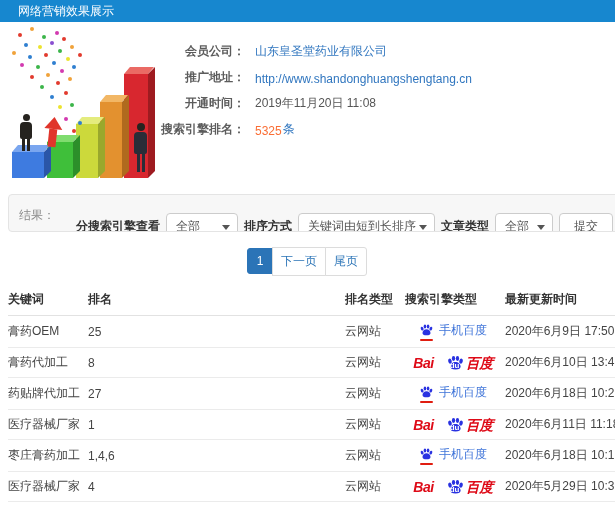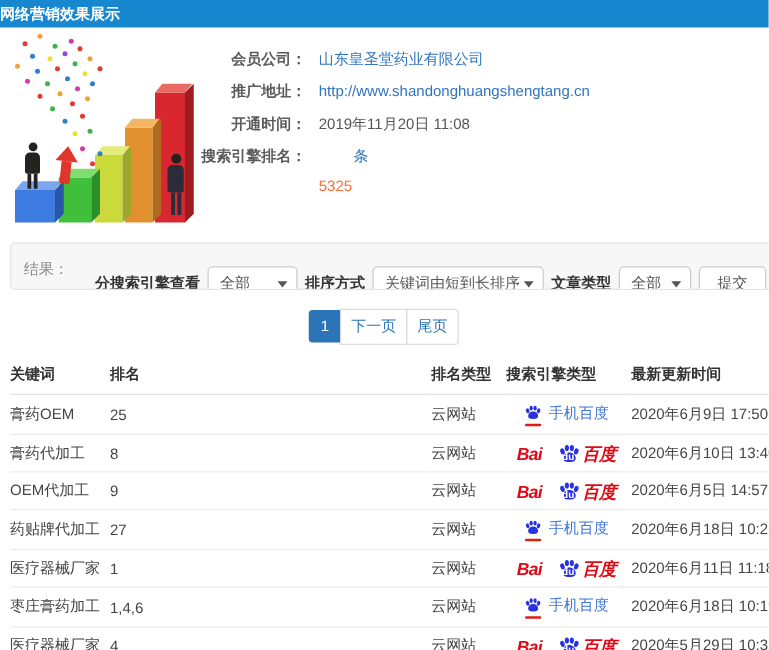--- a/index.html
+++ b/index.html
@@ -1,21 +1,21 @@
 <!DOCTYPE html>
 <html><head>
 <meta charset="utf-8">
 <style>
   * { margin:0; padding:0; box-sizing:border-box; }
   html,body { width:615px; height:520px; overflow:hidden; background:#fff;
     font-family:"Liberation Sans","DejaVu Sans",sans-serif; font-size:12px; color:#444; }
 
   
   .top-bar { height:22px; background:#1787cf; color:#fff; line-height:22px;
-    font-weight:bold; font-size:12px; }
+    padding-left:18px; font-weight:normal; font-size:12px; }
 
   
   .info-section { position:relative; height:170px; }
   .illustration { position:absolute; left:0; top:3px; width:180px; height:165px; }
 
   .bar { position:absolute; bottom:12px; }
   .bar .topface { position:absolute; left:0; top:-7px; width:100%; height:7px;
     transform:translateX(3px) skewX(-40deg); }
   .bar .sideface { position:absolute; right:-7px; top:0; width:7px; height:100%;
     transform-origin:0 0; transform:skewY(-45deg); }
@@ -51,21 +51,21 @@
   .person-right { left:134px; top:98px; }
   .person-right .head{width:8px;height:8px;} .person-right .torso{width:13px;height:22px;background:#2a2d38;}
   .person-right .legs i{height:18px;background:#2a2d38;}
 
   .arrow-up { position:absolute; left:44px; top:92px; z-index:24; transform:rotate(6deg); }
   .arrow-up .tri { width:0; height:0; border-left:9px solid transparent;
     border-right:9px solid transparent; border-bottom:12px solid #e0352b; }
   .arrow-up .stem { width:8px; height:18px; background:#e0352b; margin:0 auto; }
 
   .info-rows { position:absolute; left:130px; top:12px; width:482px; }
-  .info-row { display:flex; align-items:center; height:26px; }
+  .info-row { display:flex; align-items:flex-end; height:26px; }
   .info-label { width:115px; text-align:right; font-weight:bold; color:#5c5c5c; margin-right:10px; }
   .info-value { color:#3076bf; text-decoration:none; }
   .info-value.plain { color:#555; }
   .count-orange { color:#fa6e35;margin-top:48px; }
   .count-unit { color:#3076bf; margin-left:1px; }
 
   
   .filter-bar { position:relative; margin:2px 0 0 8px; width:620px; height:38px;
     background:#f7f7f7; border:1px solid #e4e4e4; border-radius:4px; overflow:hidden; }
   .result-label { position:absolute; left:10px; top:12px; color:#8a8a8a; }
@@ -278,120 +278,99 @@
                 </svg>
             <span class="du">du</span>
           </span>
           <span class="bd">百度</span>
         </span>
       </span>
     </td>
     <td class="c-date">2020年6月10日 13:40</td>
   </tr>
 
-  <tr>
-    <td class="c-kw">OEM代加工</td>
-    <td class="c-rank">9</td>
+
+  <tr>
+    <td class="c-kw">药贴牌代加工</td>
+    <td class="c-rank">27</td>
+    <td class="c-type">云网站</td>
+    <td class="c-engine-cell">
+      <span class="engine mobile-baidu">
+        <span class="engine-mobile">
+          <span class="paw-wrap with-line">
+                <svg>
+                  <use href="#paw"></use>
+                </svg>
+              </span>
+          <span class="m-label">手机百度</span>
+        </span>
+
+      </span>
+    </td>
+    <td class="c-date">2020年6月18日 10:25</td>
+  </tr>
+
+  <tr>
+    <td class="c-kw">医疗器械厂家</td>
+    <td class="c-rank">1</td>
     <td class="c-type">云网站</td>
     <td class="c-engine-cell">
       <span class="engine baidu">
 
         <span class="engine-baidu baidu-logo">
           <span class="bai">Bai</span>
           <span class="bigpaw">
                 <svg>
                   <use href="#paw"></use>
                 </svg>
             <span class="du">du</span>
           </span>
           <span class="bd">百度</span>
         </span>
       </span>
     </td>
-    <td class="c-date">2020年6月5日 14:57</td>
-  </tr>
-
-  <tr>
-    <td class="c-kw">药贴牌代加工</td>
-    <td class="c-rank">27</td>
+    <td class="c-date">2020年6月11日 11:18</td>
+  </tr>
+
+  <tr>
+    <td class="c-kw">枣庄膏药加工</td>
+    <td class="c-rank">1,4,6</td>
     <td class="c-type">云网站</td>
     <td class="c-engine-cell">
       <span class="engine mobile-baidu">
         <span class="engine-mobile">
           <span class="paw-wrap with-line">
                 <svg>
                   <use href="#paw"></use>
                 </svg>
               </span>
           <span class="m-label">手机百度</span>
         </span>
 
       </span>
     </td>
-    <td class="c-date">2020年6月18日 10:25</td>
+    <td class="c-date">2020年6月18日 10:19</td>
   </tr>
 
   <tr>
     <td class="c-kw">医疗器械厂家</td>
-    <td class="c-rank">1</td>
+    <td class="c-rank">4</td>
     <td class="c-type">云网站</td>
     <td class="c-engine-cell">
       <span class="engine baidu">
 
         <span class="engine-baidu baidu-logo">
           <span class="bai">Bai</span>
           <span class="bigpaw">
                 <svg>
                   <use href="#paw"></use>
                 </svg>
             <span class="du">du</span>
           </span>
           <span class="bd">百度</span>
         </span>
       </span>
     </td>
-    <td class="c-date">2020年6月11日 11:18</td>
-  </tr>
-
-  <tr>
-    <td class="c-kw">枣庄膏药加工</td>
-    <td class="c-rank">1,4,6</td>
-    <td class="c-type">云网站</td>
-    <td class="c-engine-cell">
-      <span class="engine mobile-baidu">
-        <span class="engine-mobile">
-          <span class="paw-wrap with-line">
-                <svg>
-                  <use href="#paw"></use>
-                </svg>
-              </span>
-          <span class="m-label">手机百度</span>
-        </span>
-
-      </span>
-    </td>
-    <td class="c-date">2020年6月18日 10:19</td>
-  </tr>
-
-  <tr>
-    <td class="c-kw">医疗器械厂家</td>
-    <td class="c-rank">4</td>
-    <td class="c-type">云网站</td>
-    <td class="c-engine-cell">
-      <span class="engine baidu">
-
-        <span class="engine-baidu baidu-logo">
-          <span class="bai">Bai</span>
-          <span class="bigpaw">
-                <svg>
-                  <use href="#paw"></use>
-                </svg>
-            <span class="du">du</span>
-          </span>
-          <span class="bd">百度</span>
-        </span>
-      </span>
-    </td>
     <td class="c-date">2020年5月29日 10:32</td>
   </tr>
 
 </tbody>
 </table>
 
 </body></html>

